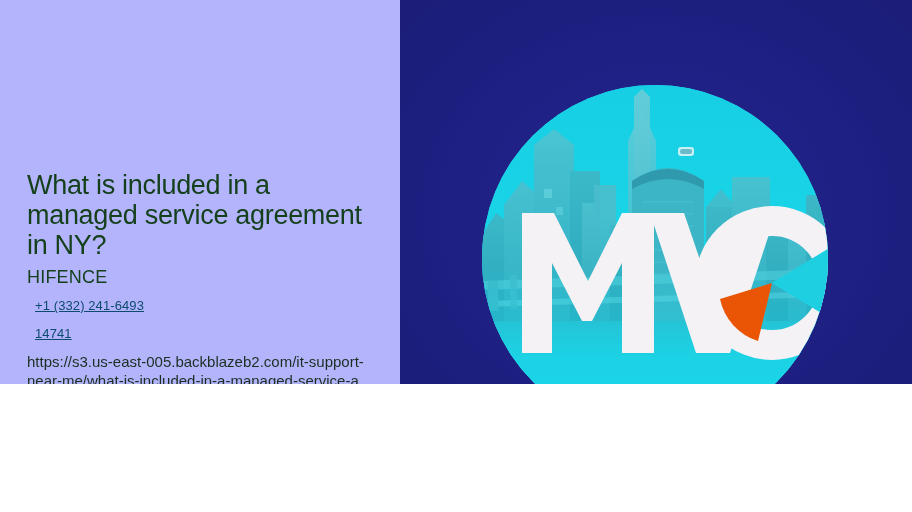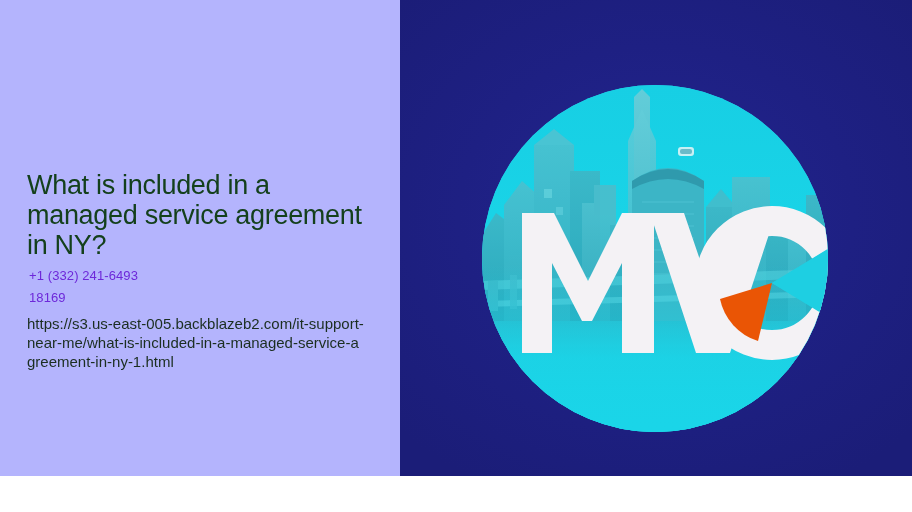--- a/index.html
+++ b/index.html
@@ -6,21 +6,21 @@
     margin: 0;
     padding: 0;
     background: #ffffff;
   }
   body {
     font-family: "Liberation Sans", sans-serif;
   }
   #slide {
     position: relative;
     width: 912px;
-    height: 476px;
+    height: 384px;
     overflow: hidden;
     display: flex;
   }
 
   
   .left-panel {
     width: 400px;
     height: 512px;
     background: #b4b4fd;
     position: relative;
@@ -45,23 +45,24 @@
   .org-name {
     font-size: 18px;
     line-height: 22px;
     color: #14401c;
     margin: 0 0 2px 0;
     letter-spacing: 0.2px;
   }
   .contact-line {
     font-size: 13px;
     line-height: 20px;
-    color: #6d28d9;
-    margin: 2px;
+    color: #0c4a6e;
+    margin: 8px;
     letter-spacing: 0.1px;
+    text-decoration: underline;
   }
   .source-url {
     font-size: 15px;
     line-height: 19px;
     color: #1b2e20;
     margin: 6px 0 0 0;
     word-break: break-all;
     max-width: 340px;
   }
 
@@ -99,22 +100,23 @@
   }
 </style>
 </head>
 <body>
 
 <div id="slide">
 
   <div class="left-panel">
     <div class="text-block">
       <h1 class="headline">What is included in a managed service agreement in NY?</h1>
+      <div class="org-name">HIFENCE</div>
       <div class="contact-line">+1 (332) 241-6493</div>
-      <div class="contact-line">18169</div>
+      <div class="contact-line">14741</div>
       <div class="source-url">https://s3.us-east-005.backblazeb2.com/it-support-near-me/what-is-included-in-a-managed-service-agreement-in-ny-1.html</div>
     </div>
   </div>
 
   <div class="right-panel">
     <div class="logo-wrap">
       <div class="logo-circle">
         <svg class="logo-svg" viewBox="0 0 346 347" preserveAspectRatio="xMidYMid slice">
           <defs>
             <linearGradient id="skyGrad" x1="0" y1="0" x2="0" y2="1">

